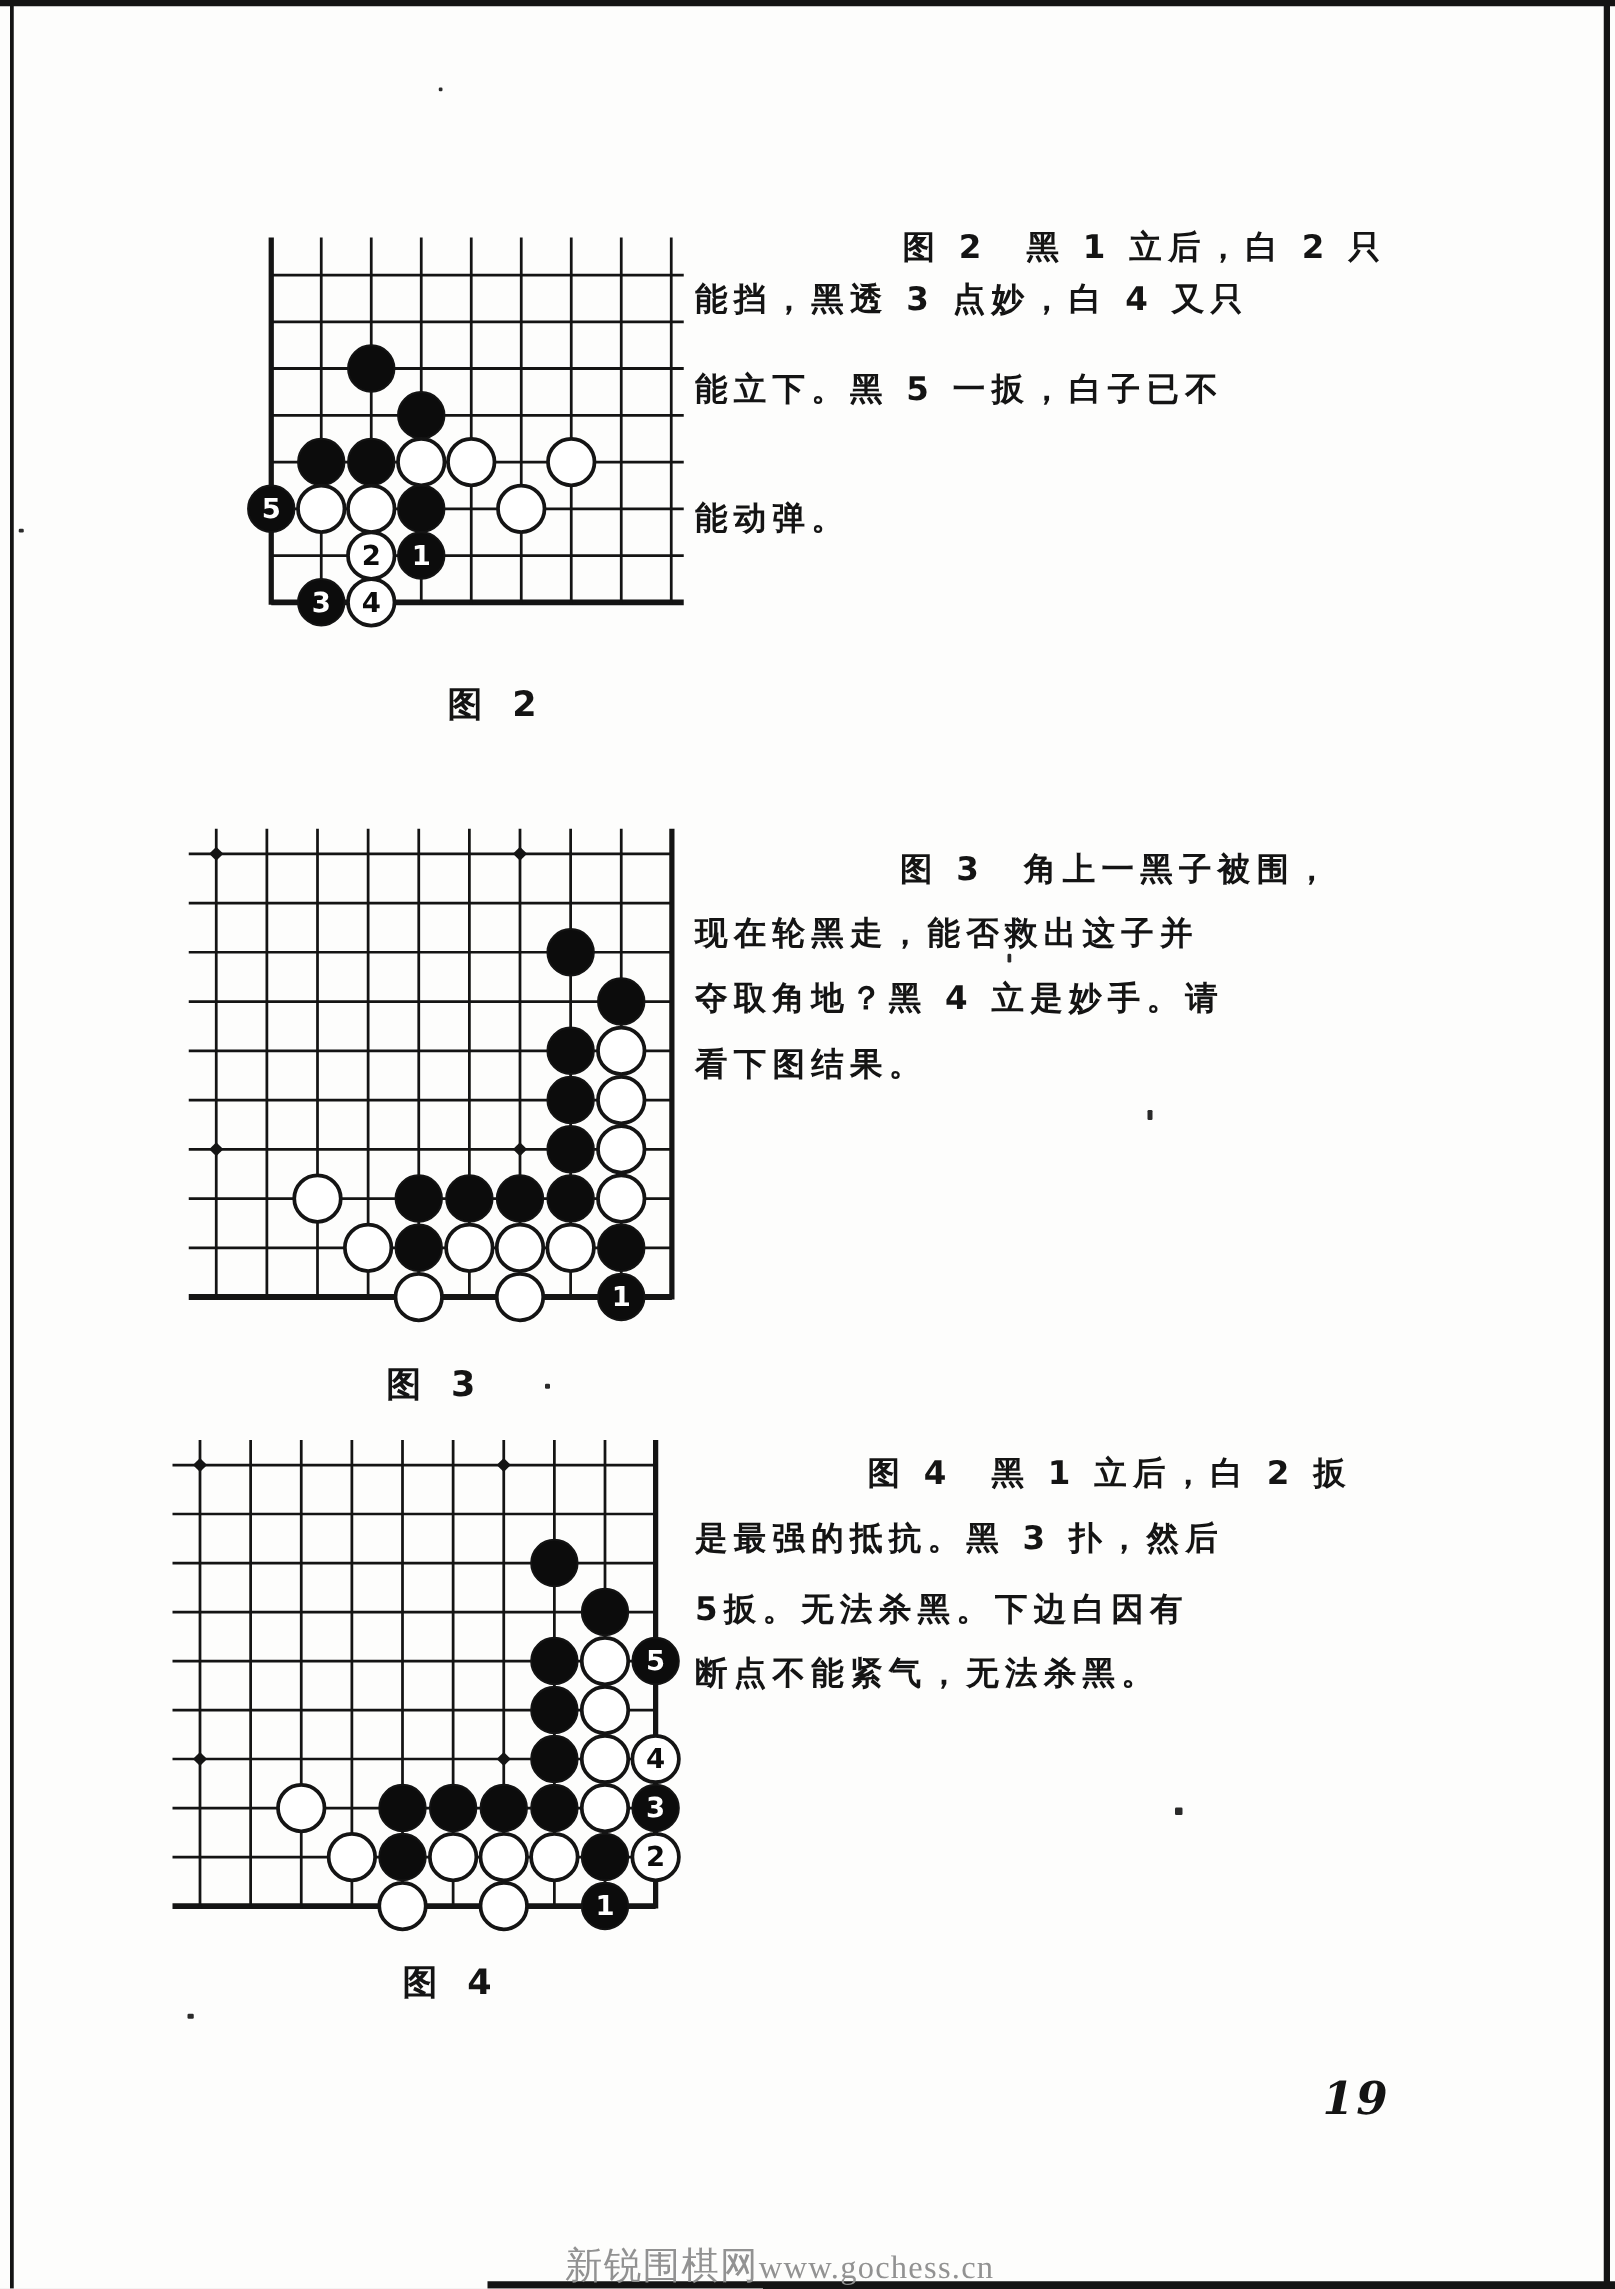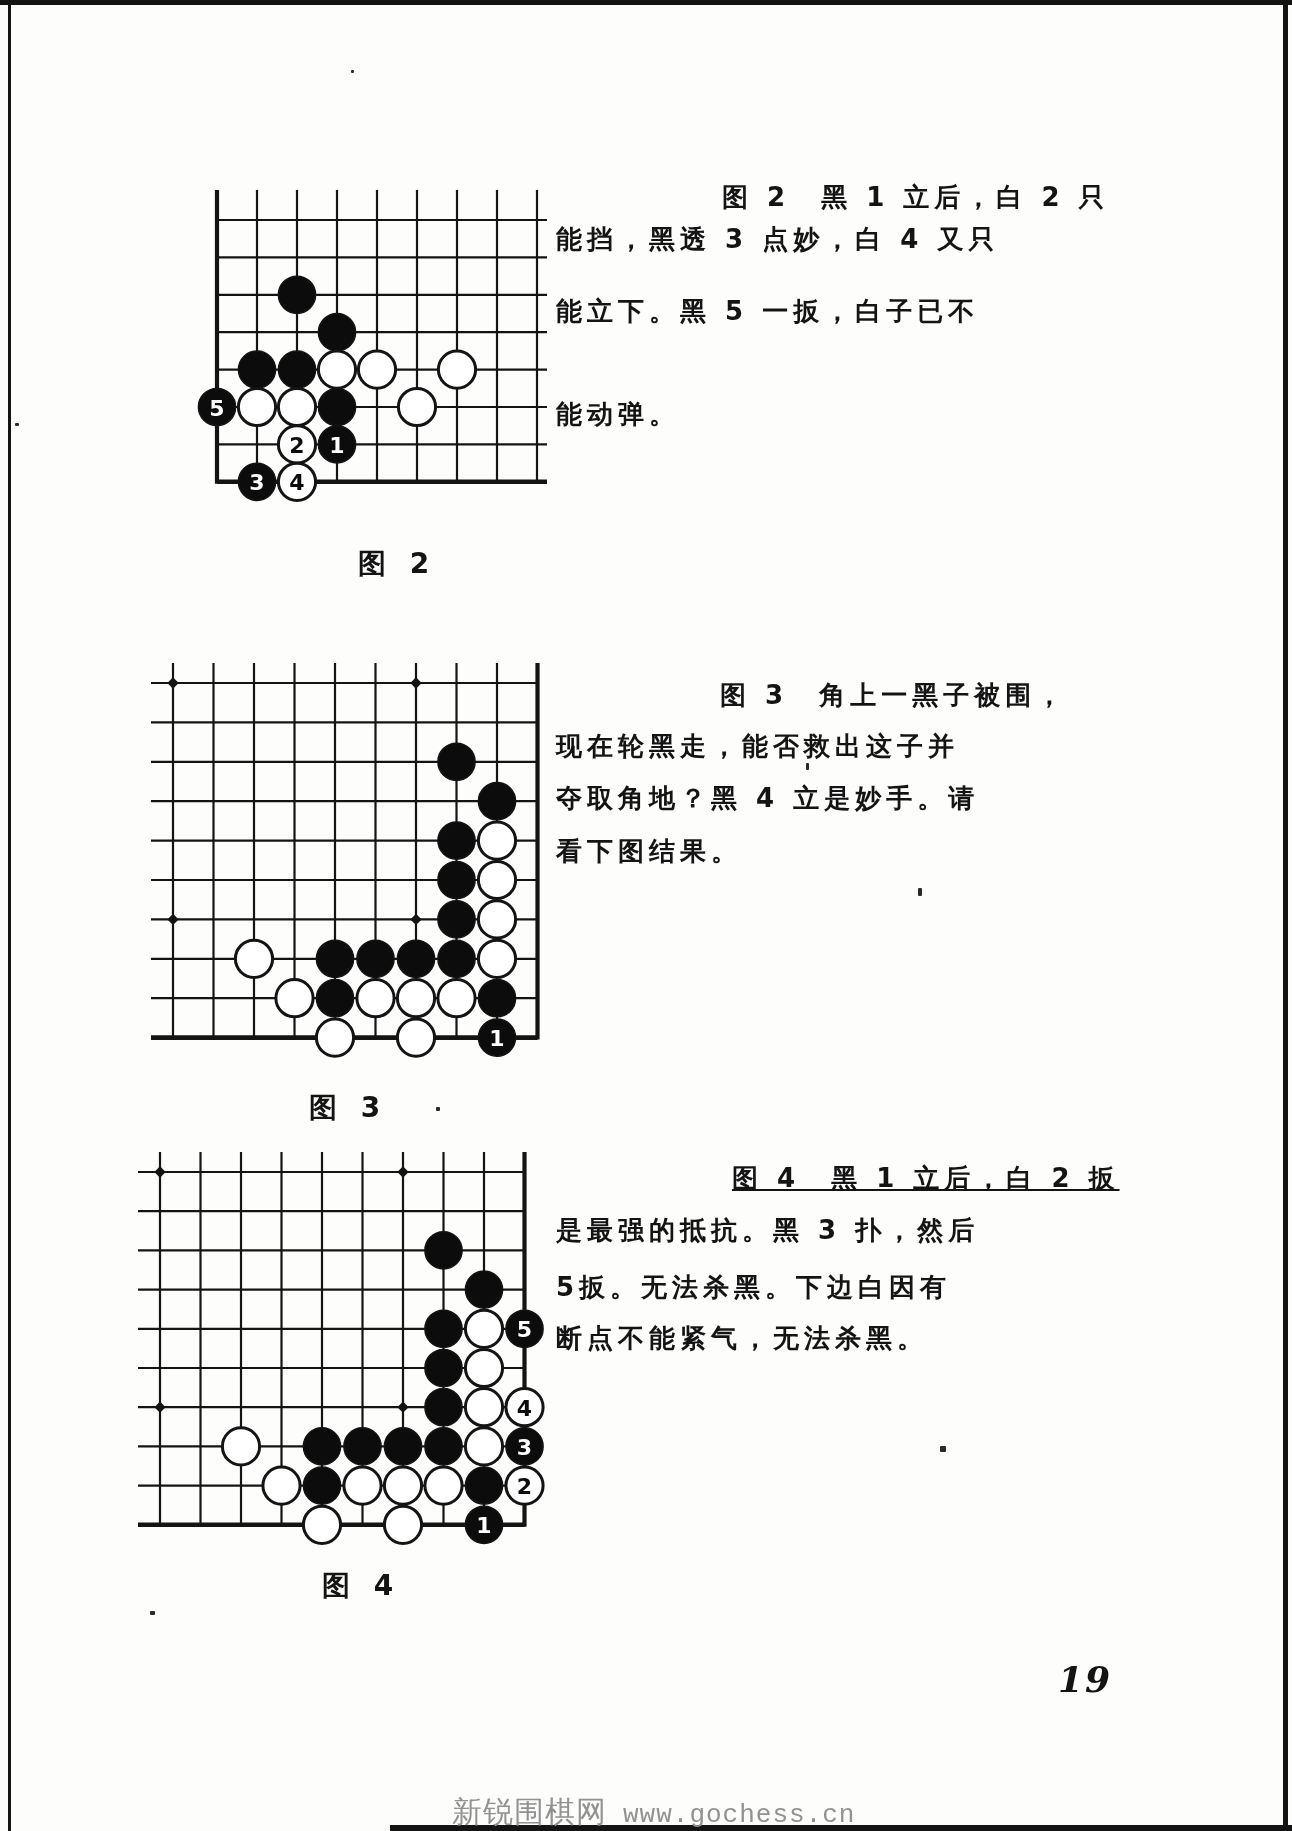--- a/index.html
+++ b/index.html
@@ -7,28 +7,28 @@
         font-family:"DejaVu Sans","Liberation Sans",sans-serif;color:#141414;}
   .pb{position:absolute;background:#141414;}
   .pb-top{left:0;top:0;width:1292px;height:5px;}
   .pb-left{left:8px;top:0;width:3px;height:1831px;}
   .pb-right{left:1283px;top:0;width:5px;height:1831px;}
   .pb-bottom{left:390px;top:1825px;width:902px;height:6px;}
   #boards-svg{position:absolute;left:0;top:0;}
   .tline{position:absolute;font-size:26px;font-weight:600;letter-spacing:5px;white-space:nowrap;}
   .p0l0{left:722px;top:180px;} .p0l1{left:556px;top:222px;} .p0l2{left:556px;top:294px;} .p0l3{left:556px;top:349px;margin-top:48px;}
   .p1l0{left:720px;top:678px;} .p1l1{left:556px;top:729px;} .p1l2{left:556px;top:781px;} .p1l3{left:556px;top:834px;}
-  .p2l0{left:732px;top:1161px;text-decoration:underline;} .p2l1{left:556px;top:1213px;} .p2l2{left:556px;top:1270px;} .p2l3{left:556px;top:1321px;}
+  .p2l0{left:694px;top:1161px;} .p2l1{left:556px;top:1213px;} .p2l2{left:556px;top:1270px;} .p2l3{left:556px;top:1321px;}
   .caption{position:absolute;font-size:28px;font-weight:700;word-spacing:14px;white-space:nowrap;text-align:right;}
   .cap-0{left:358px;top:545px;} .cap-1{left:309px;top:1089px;} .cap-2{left:322px;top:1567px;}
   .page-number{position:absolute;left:1058px;top:1658px;font-family:"DejaVu Serif","Liberation Serif",serif;
         font-style:italic;font-weight:700;font-size:36px;letter-spacing:2px;}
   .watermark{position:absolute;left:452px;top:1792px;display:flex;align-items:baseline;color:#929292;}
   .wm-cjk{font-size:30px;letter-spacing:1px;font-weight:500;}
-  .wm-latin{font-size:26px;font-family:Liberation Mono, monospace;margin-left:16px;letter-spacing:1px;}
+  .wm-latin{font-size:26px;font-family:Liberation Serif, serif;margin-left:0;letter-spacing:1px;}
   .speck{position:absolute;background:#2a2a2a;border-radius:1px;}
 </style>
 </head>
 <body>
 
 <div class="page">
   <div class="pb pb-top"></div>
   <div class="pb pb-left"></div>
   <div class="pb pb-right"></div>
   <div class="pb pb-bottom"></div>

